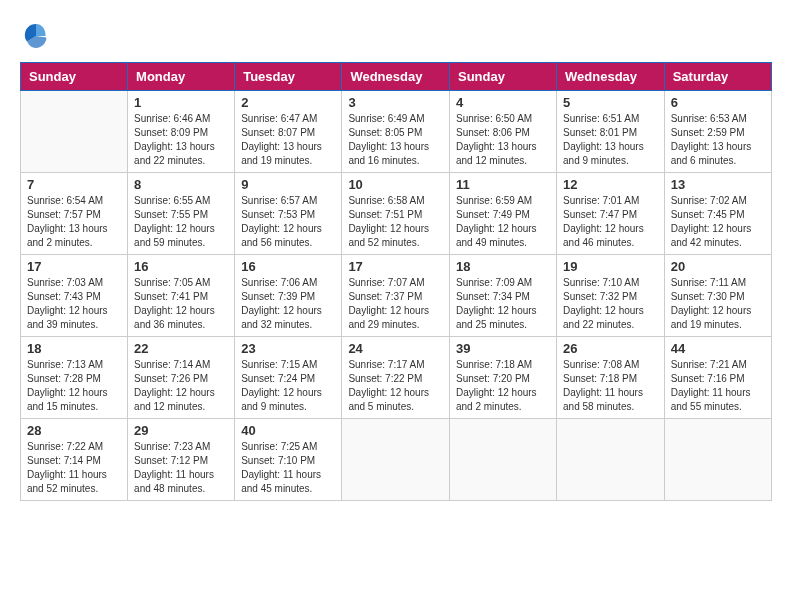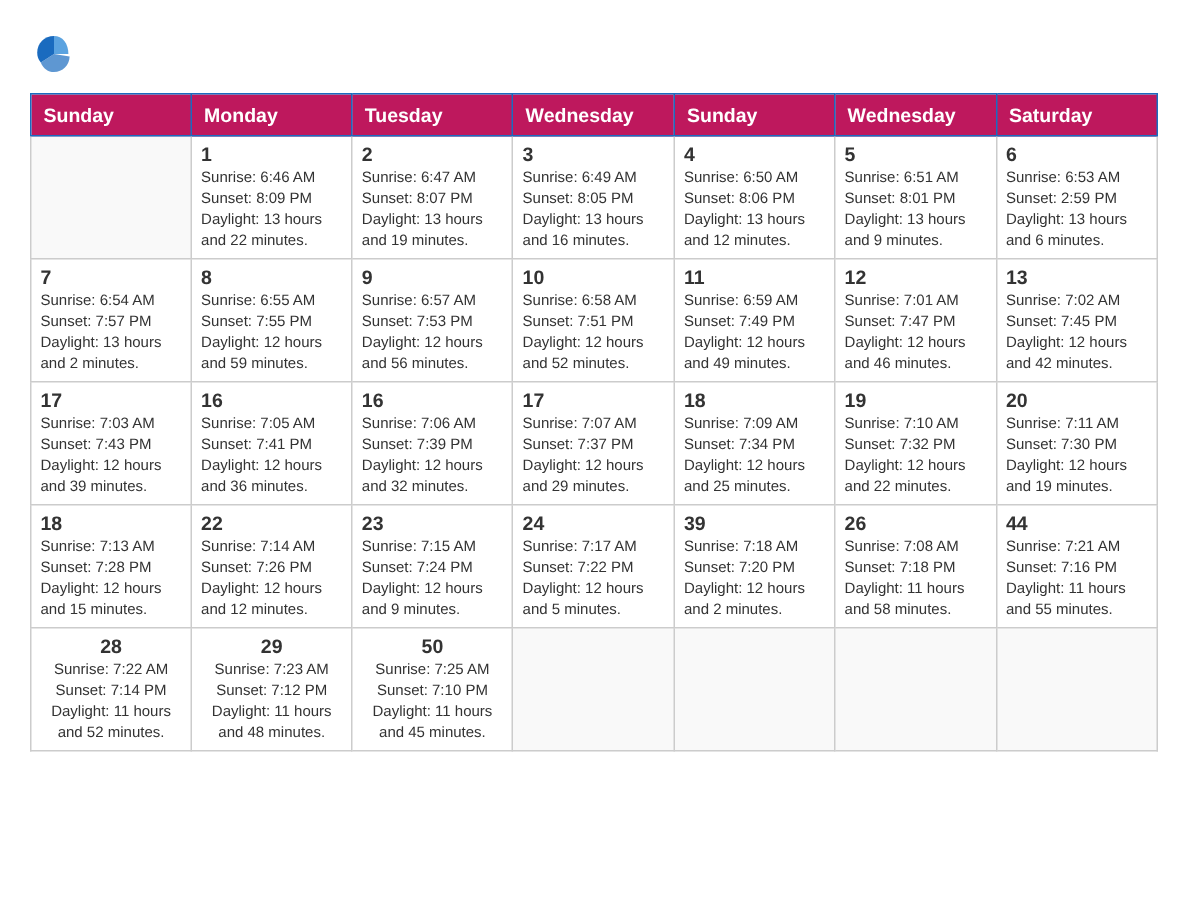--- a/index.html
+++ b/index.html
@@ -74,21 +74,20 @@
     .day-info {
       font-size: 10px;
       color: #333;
       line-height: 1.4;
     }
     .empty {
       background: #f9f9f9;
     }
     tr:last-child td {
       min-height: 70px;
-      text-align: center;
     }
   </style>
 </head>
 <body>
 
 <div class="header">
   <div class="logo">
     <svg class="logo-icon" viewBox="0 0 40 40">
       <path d="M20 5 C12 5 6 11 6 19 C6 22 7 25 9 27 L20 20 L20 5Z" fill="#1a6bbf"></path>
       <path d="M20 5 L20 20 L32 20 C32 11 27 5 20 5Z" fill="#5ba3e0"></path>
@@ -325,21 +324,21 @@
 and 52 minutes.</div>
         </td>
         <td>
           <span class="day-num">29</span>
           <div class="day-info">Sunrise: 7:23 AM
 Sunset: 7:12 PM
 Daylight: 11 hours
 and 48 minutes.</div>
         </td>
         <td>
-          <span class="day-num">50</span>
+          <span class="day-num">40</span>
           <div class="day-info">Sunrise: 7:25 AM
 Sunset: 7:10 PM
 Daylight: 11 hours
 and 45 minutes.</div>
         </td>
         <td class="empty"></td>
         <td class="empty"></td>
         <td class="empty"></td>
         <td class="empty"></td>
       </tr>

